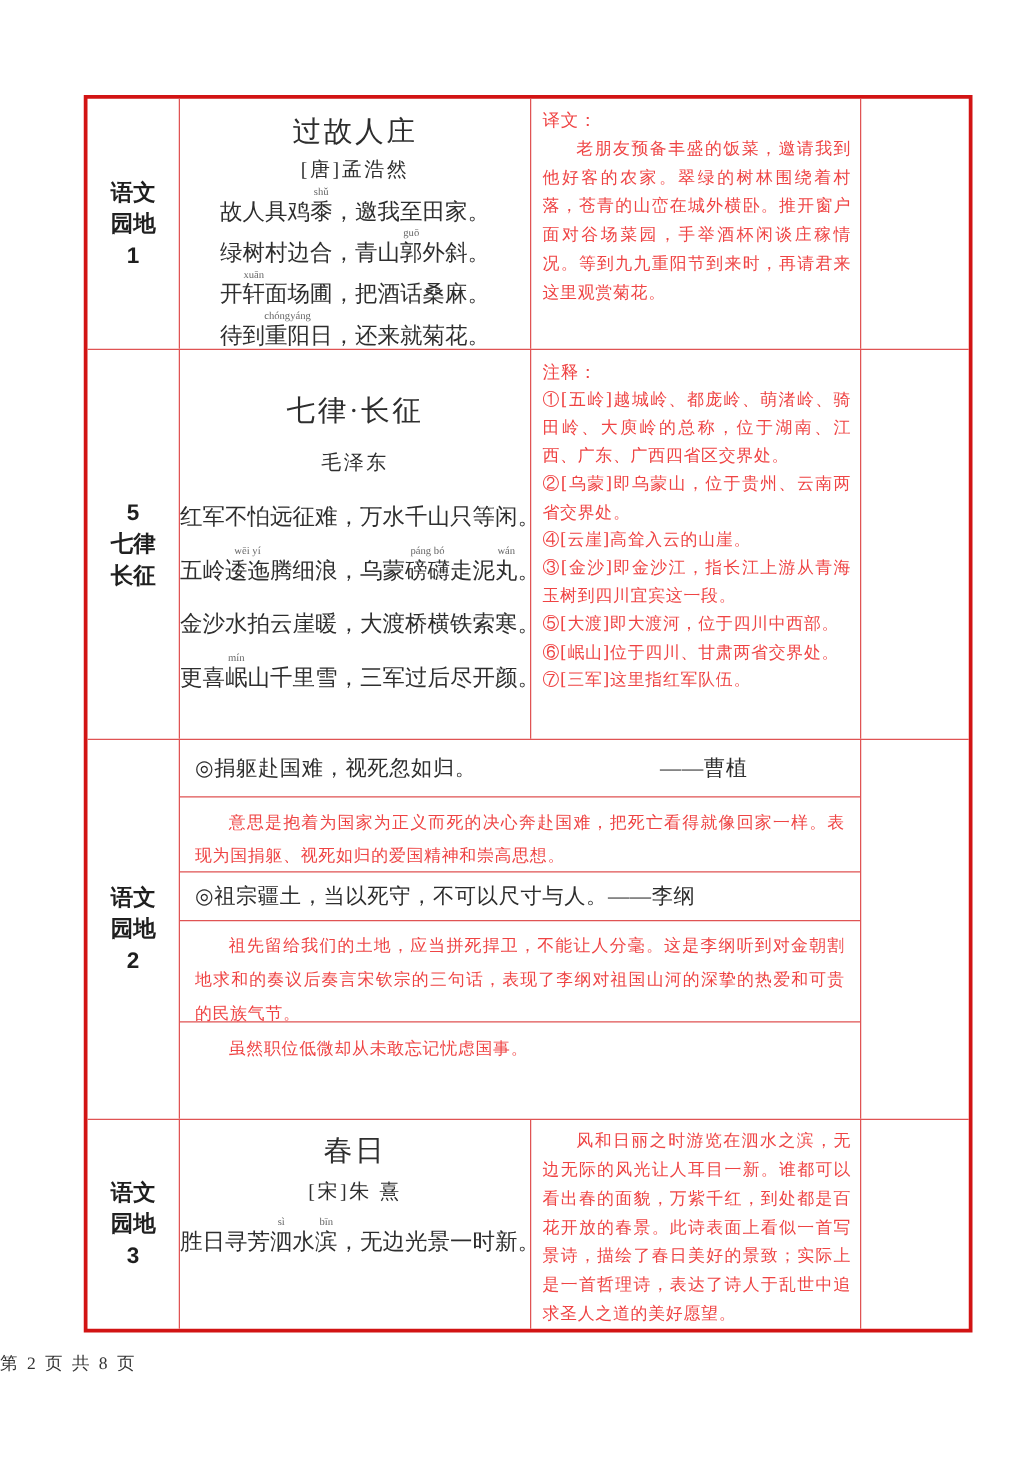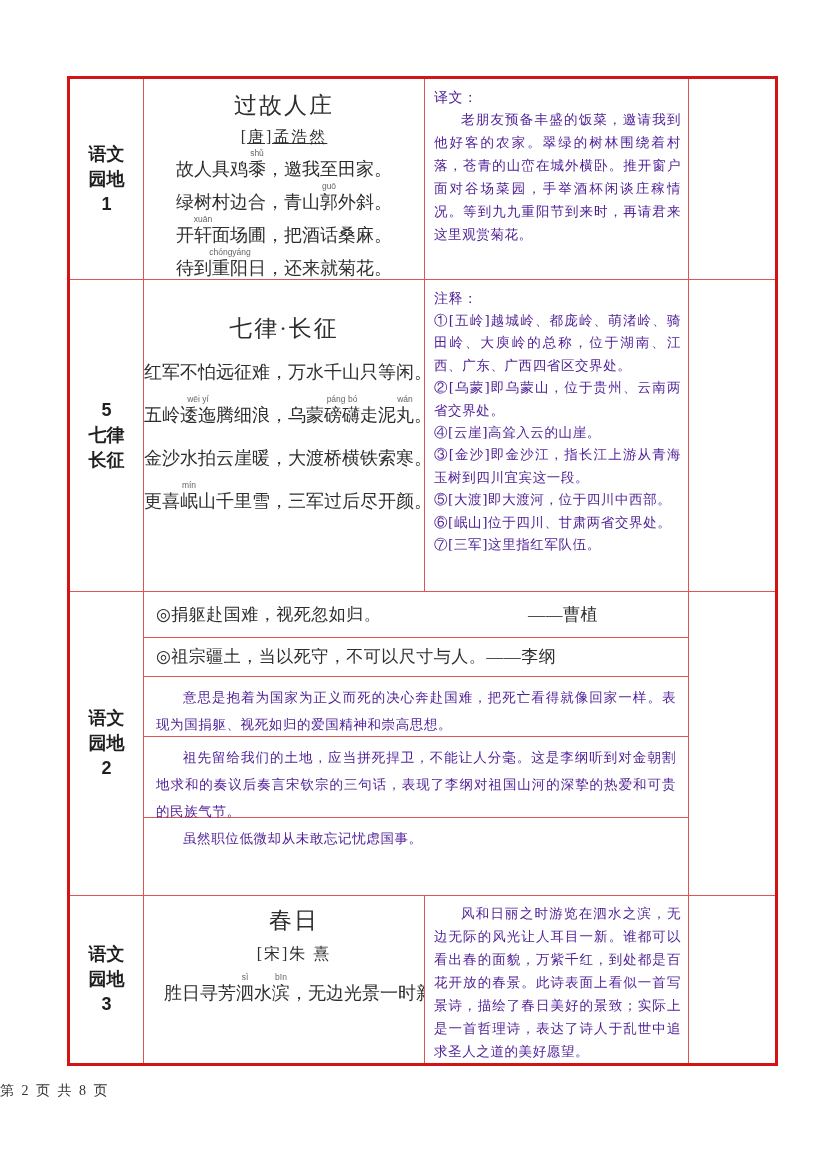--- a/index.html
+++ b/index.html
@@ -35,39 +35,39 @@
     text-align:center;
   }
   .poem-cell{text-align:center;}
   .poem-title{font-size:23px;line-height:22px;letter-spacing:2px;}
   .poem-author{font-size:16px;line-height:21px;letter-spacing:2px;}
   .poem-line{font-size:18px;line-height:22px;position:relative;white-space:nowrap;}
   .ry{position:relative;display:inline-block;}
   .py{
     position:absolute;top:-9px;left:50%;transform:translateX(-50%);
     font-size:8.5px;line-height:9px;color:var(--pinyin);white-space:nowrap;
-    font-family:Liberation Sans, sans-serif;letter-spacing:0;
+    font-family:Liberation Serif, serif;letter-spacing:0;
   }
   
   .r1 .poem-cell{padding-top:16px;}
   .r1 .poem-title{margin-bottom:9px;}
-  .r1 .poem-author{margin-bottom:2px;text-decoration:underline;}
+  .r1 .poem-author{margin-bottom:2px;}
   .r1 .poem-line{margin-top:11px;}
   .r2 .poem-cell{padding-top:38px;}
   .r2 .poem-title{margin-bottom:20px;}
   .r2 .poem-author{margin-bottom:12px;}
   .r2 .poem-line{margin-top:21px;}
-  .r4 .poem-cell{padding-top:14px;margin-left:20px;}
+  .r4 .poem-cell{padding-top:14px;}
   .r4 .poem-title{margin-bottom:11px;}
   .r4 .poem-author{margin-bottom:18px;}
   .r4 .poem-line{margin-top:15px;}
   
   .hand{
     font-family:"DejaVu Serif","Liberation Serif",serif;
-    font-size:13.5px;color:#4c1d95;letter-spacing:0.6px;
+    font-size:13.5px;color:#ef4444;letter-spacing:0.6px;
   }
   .notes-cell{padding:7px 7px 0 9px;}
   .notes-heading{font-size:14px;line-height:22px;}
   .notes-body{line-height:23px;text-indent:2em;text-align:justify;}
   .note-line{line-height:22.4px;text-align:justify;}
   .r4 .notes-cell{padding-top:6px;}
   
   .quotes-cell{display:flex;flex-direction:column;}
   .q-block{border-bottom:1px solid var(--inner);}
   .q-block:last-child{border-bottom:none;font-family:Liberation Serif, serif;}
@@ -114,20 +114,21 @@
   </section>
 
   <section class="row r2">
     <div class="cell label-cell">
         <div class="label-line">5</div>
         <div class="label-line">七律</div>
         <div class="label-line">长征</div>
       </div>
     <div class="cell poem-cell">
       <div class="poem-title">七律·长征</div>
+      <div class="poem-author">毛泽东</div>
       <div>
           <div class="poem-line">红军不怕远征难，万水千山只等闲。</div>
           <div class="poem-line">五岭<span class="ry"><span class="py">wēi yí</span>逶迤</span>腾细浪，乌蒙<span class="ry"><span class="py">páng bó</span>磅礴</span>走泥<span class="ry"><span class="py">wán</span>丸</span>。</div>
           <div class="poem-line">金沙水拍云崖暖，大渡桥横铁索寒。</div>
           <div class="poem-line">更喜<span class="ry"><span class="py">mín</span>岷</span>山千里雪，三军过后尽开颜。</div>
         </div>
     </div>
     <div class="cell notes-cell hand">
       <div class="notes-heading">注释：</div>
       <div>
@@ -147,25 +148,25 @@
     <div class="cell label-cell">
         <div class="label-line">语文</div>
         <div class="label-line">园地</div>
         <div class="label-line">2</div>
       </div>
     <div class="cell quotes-cell" style="grid-column:2/4">
       <div class="q-block quote-row spread q1">
         <span class="quote-text">◎捐躯赴国难，视死忽如归。</span>
         <span class="quote-attr">——曹植</span>
       </div>
+      <div class="q-block expl hand e1">意思是抱着为国家为正义而死的决心奔赴国难，把死亡看得就像回家一样。表现为国捐躯、视死如归的爱国精神和崇高思想。</div>
       <div class="q-block quote-row q2">
         <span class="quote-text">◎祖宗疆土，当以死守，不可以尺寸与人。</span>
         <span class="quote-attr">——李纲</span>
       </div>
-      <div class="q-block expl hand e1">意思是抱着为国家为正义而死的决心奔赴国难，把死亡看得就像回家一样。表现为国捐躯、视死如归的爱国精神和崇高思想。</div>
       <div class="q-block expl hand e2">祖先留给我们的土地，应当拼死捍卫，不能让人分毫。这是李纲听到对金朝割地求和的奏议后奏言宋钦宗的三句话，表现了李纲对祖国山河的深挚的热爱和可贵的民族气节。</div>
       <div class="q-block expl hand e3">虽然职位低微却从未敢忘记忧虑国事。</div>
     </div>
     <div class="cell"></div>
   </section>
 
   <section class="row r4">
     <div class="cell label-cell">
         <div class="label-line">语文</div>
         <div class="label-line">园地</div>

